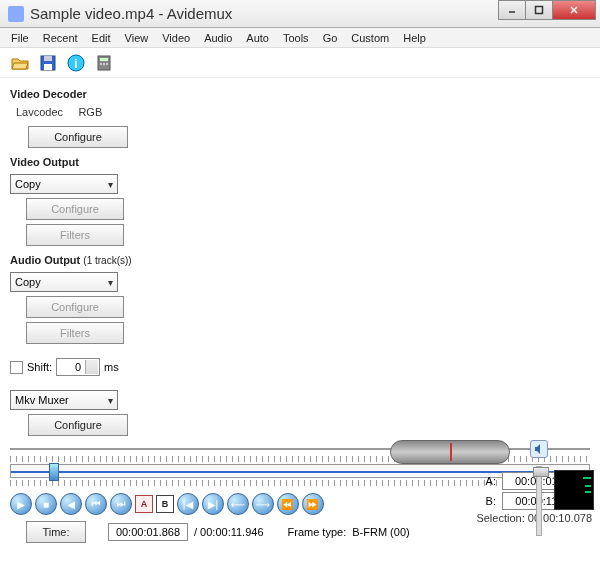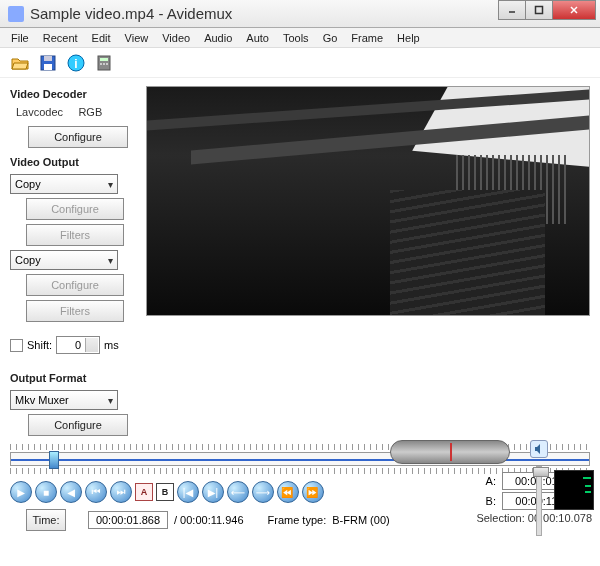--- a/index.html
+++ b/index.html
@@ -8,21 +8,21 @@
 .titlebar-icon { width: 16px; height: 16px; background: #8af; border-radius: 2px; margin-right: 6px; }
 .titlebar-text { color: #333; font-size: 15px; flex: 1; }
 .winbtns { display: flex; height: 20px; position: absolute; right: 4px; top: 0; }
 .winbtn { width: 28px; height: 20px; border: 1px solid #888; background: linear-gradient(#f0f0f0,#d8d8d8); margin-left: -1px; display: flex; align-items: center; justify-content: center; font-size: 10px; color: #333; }
 .winbtn.close { background: linear-gradient(#e88,#c33); color: #fff; width: 44px; }
 .winbtn.close svg { stroke: #fff; }
 .menubar { height: 20px; background: #f3f3f3; display: flex; align-items: center; padding: 0 4px; border-bottom: 1px solid #ddd; }
 .menuitem { padding: 2px 7px; color: #222; cursor: default; }
 .toolbar { height: 30px; background: #fff; display: flex; align-items: center; padding: 2px 8px; gap: 4px; border-bottom: 1px solid #eee; }
 .toolbtn { width: 24px; height: 24px; display: flex; align-items: center; justify-content: center; }
-.content { display: flex; padding: 4px 10px 0 10px; gap: 6px; }
+.content { display: flex; padding: 4px 10px 0 10px; gap: 6px; flex-direction: column; }
 .leftpanel { width: 130px; display: flex; flex-direction: column; }
 .section-h { font-weight: bold; font-size: 11px; color: #222; margin: 6px 0 4px 0; }
 .subrow { font-size: 11px; color: #333; margin: 2px 0 6px 6px; }
 .btn { height: 22px; border: 1px solid #888; background: linear-gradient(#fdfdfd,#e4e4e4); font-size: 11px; color: #222; display: flex; align-items: center; justify-content: center; margin: 2px 16px; cursor: default; }
 .btn.disabled { color: #999; }
 .btn.wide { margin-left: 18px; width: 100px; }
 .select { height: 20px; border: 1px solid #777; background: linear-gradient(#fff,#eee); display: flex; align-items: center; padding: 0 4px; font-size: 11px; position: relative; margin: 2px 0; width: 108px; }
 .select::after { content: "▾"; position: absolute; right: 4px; font-size: 10px; color: #333; }
 .shiftrow { display: flex; align-items: center; gap: 4px; margin: 12px 0; }
 .chk { width: 13px; height: 13px; border: 1px solid #888; background: #fff; }
@@ -90,21 +90,21 @@
 <div class="menubar">
   <div class="menuitem">File</div>
   <div class="menuitem">Recent</div>
   <div class="menuitem">Edit</div>
   <div class="menuitem">View</div>
   <div class="menuitem">Video</div>
   <div class="menuitem">Audio</div>
   <div class="menuitem">Auto</div>
   <div class="menuitem">Tools</div>
   <div class="menuitem">Go</div>
-  <div class="menuitem">Frame</div>
+  <div class="menuitem">Custom</div>
   <div class="menuitem">Help</div>
 </div>
 
 <div class="toolbar">
   <div class="toolbtn">
       <svg width="20" height="20">
         <path d="M2 6h6l2 2h8v8H2z" fill="#fc6" stroke="#a70"></path>
         <path d="M4 10h14l-2 6H2z" fill="#fd8" stroke="#a70"></path>
       </svg>
     </div>
@@ -141,35 +141,38 @@
     </div>
     <div class="btn wide">Configure</div>
 
     <div class="section-h">Video Output</div>
     <div class="select">
         <span>Copy</span>
       </div>
     <div class="btn disabled">Configure</div>
     <div class="btn disabled">Filters</div>
 
+    <div class="section-h">
+      <span>Audio Output</span>
+      <span class="tracknote">(1 track(s))</span>
+    </div>
     <div class="select">
         <span>Copy</span>
       </div>
     <div class="btn disabled">Configure</div>
     <div class="btn disabled">Filters</div>
     <div class="shiftrow">
       <div class="chk"></div>
       <span>Shift:</span>
       <div class="spin">
           <span>0</span>
         </div>
       <span>ms</span>
     </div>
 
-    <div class="section-h">Output Format</div>
     <div class="select">
         <span>Mkv Muxer</span>
       </div>
     <div class="btn wide" style="margin-left:18px;">Configure</div>
   </div>
 
   <div class="videoarea">
     <div class="sky"></div>
       <div class="bar1"></div>
       <div class="bar2"></div>
@@ -199,21 +202,21 @@
   <div class="markbtn b">B</div>
   <div class="ctrlbtn">|◀</div>
   <div class="ctrlbtn">▶|</div>
   <div class="ctrlbtn">⟵</div>
   <div class="ctrlbtn">⟶</div>
   <div class="ctrlbtn">⏪</div>
   <div class="ctrlbtn">⏩</div>
 </div>
 
 <div class="bottomrow">
-  <div class="btn" style="width:40px;">Time:</div>
+  <div class="btn" style="width:60px;">Time:</div>
   <div class="timebox">00:00:01.868</div>
   <span>/ 00:00:11.946</span>
   <span style="margin-left:18px;">Frame type:</span>
   <span>B-FRM (00)</span>
 </div>
 </div>
 </div>
 
 <div class="rightpanel">
   <div class="jogwheel"></div>

